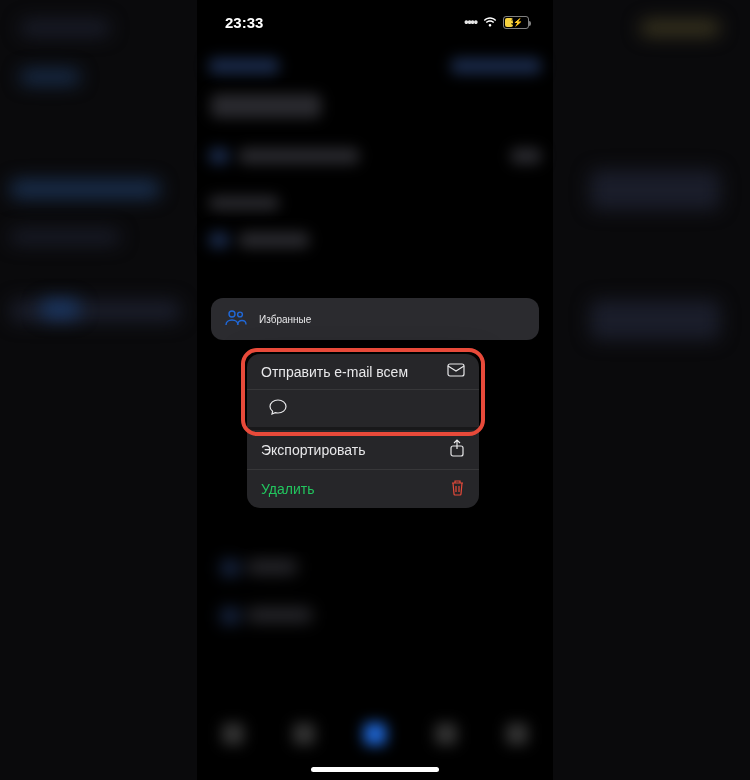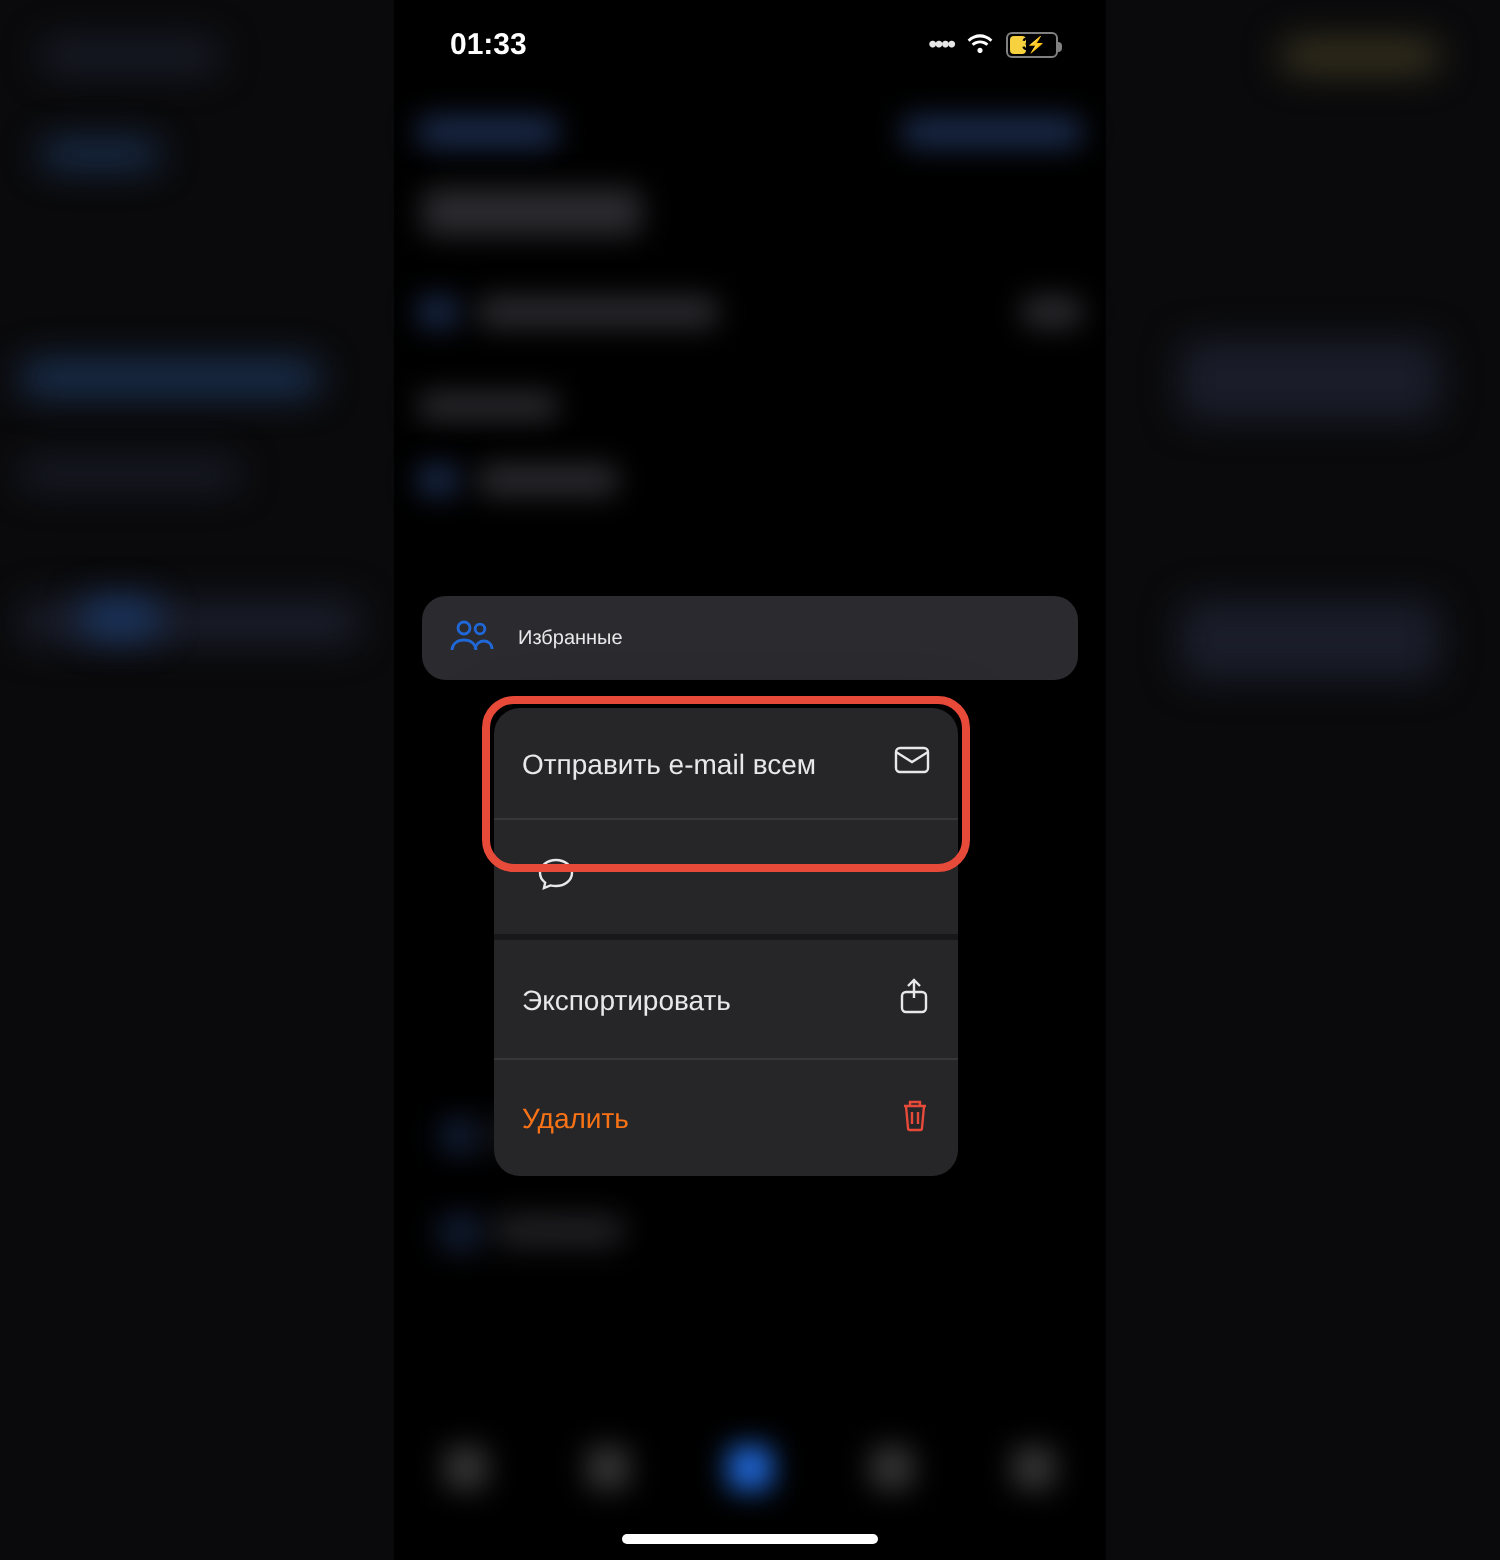--- a/index.html
+++ b/index.html
@@ -153,28 +153,28 @@
       height: 88px;
       border: 4px solid #e84a3a;
       border-radius: 16px;
       z-index: 30;
       pointer-events: none;
     }
     .menu-item {
       display: flex;
       align-items: center;
       justify-content: space-between;
-      padding: 19px 14px;
+      padding: 9px 14px;
       font-size: 14px;
       color: #e8e8ea;
       border-bottom: 0.5px solid rgba(255,255,255,0.08);
     }
     .menu-item:last-child { border-bottom: none; }
     .menu-item.sep-strong { border-bottom: 3px solid rgba(0,0,0,0.35); }
-    .menu-item.destructive { color: #f97316; }
+    .menu-item.destructive { color: #22c55e; }
     .menu-item.destructive svg { stroke: #e84a3a; }
     .menu-icon { flex-shrink: 0; margin-left: 8px; }
     .list-blur {
       position: absolute;
       left: 24px;
       right: 24px;
       filter: blur(8px);
     }
     .list-blur .item {
       height: 20px;
@@ -222,21 +222,21 @@
   <div class="bg-blob" style="left:10px;top:230px;width:110px;height:14px"></div>
   <div class="bg-blob" style="left:10px;top:300px;width:170px;height:22px"></div>
   <div class="bg-blob" style="left:40px;top:300px;width:40px;height:18px;background:#1a3866"></div>
   <div class="bg-blob" style="right:30px;top:170px;width:130px;height:40px"></div>
   <div class="bg-blob" style="right:30px;top:300px;width:130px;height:40px"></div>
 </div>
 
 <div class="phone">
 
   <div class="status-bar">
-    <span>01:33</span>
+    <span>23:33</span>
     <div class="status-right">
       <span style="font-size:12px;letter-spacing:-1px;opacity:0.9">••••</span>
       <span class="wifi-icon">
         <svg width="16" height="12" viewBox="0 0 16 12">
             <path d="M8 10.5c.7 0 1.3-.6 1.3-1.3S8.7 7.9 8 7.9s-1.3.6-1.3 1.3.6 1.3 1.3 1.3zm-3.2-3.6c1.8-1.7 4.6-1.7 6.4 0l1-1c-2.3-2.2-6-2.2-8.4 0l1 1zm-2-2c2.9-2.8 7.5-2.8 10.4 0l1-1C10.6.2 5.4.2 1.8 3.9l1 1z" fill="#fff"></path>
           </svg>
       </span>
       <div class="battery-wrap">
         <div class="battery-outline">
           <div class="battery-fill"></div>

